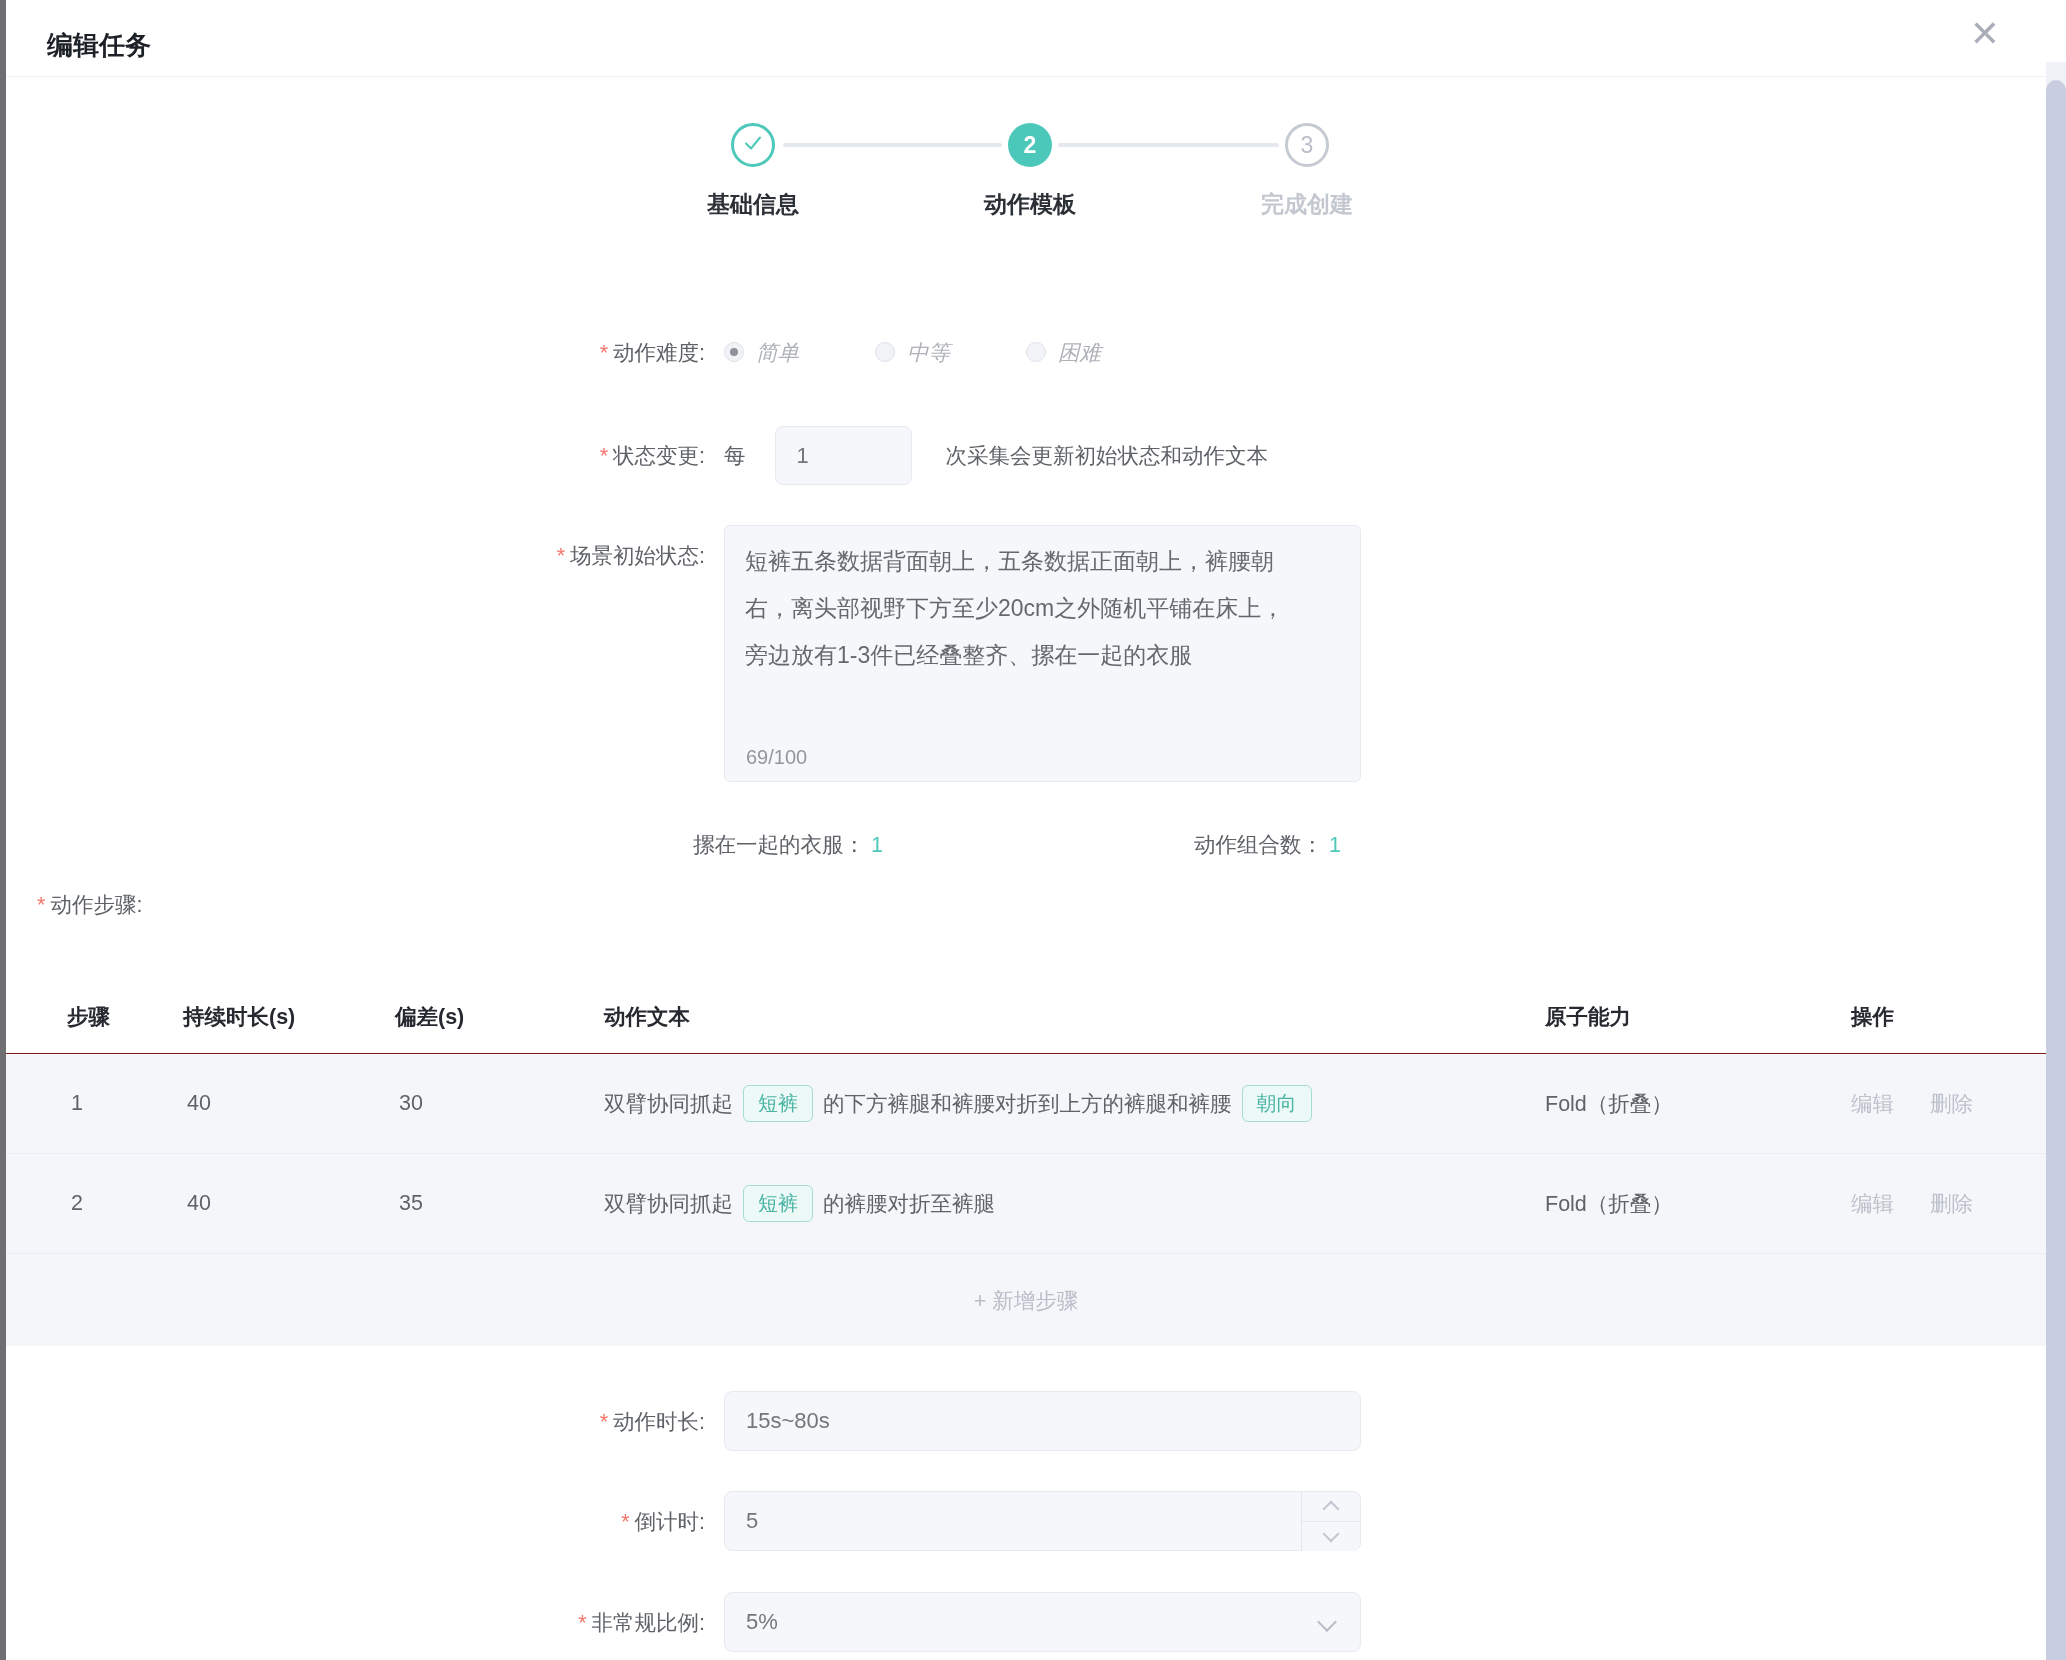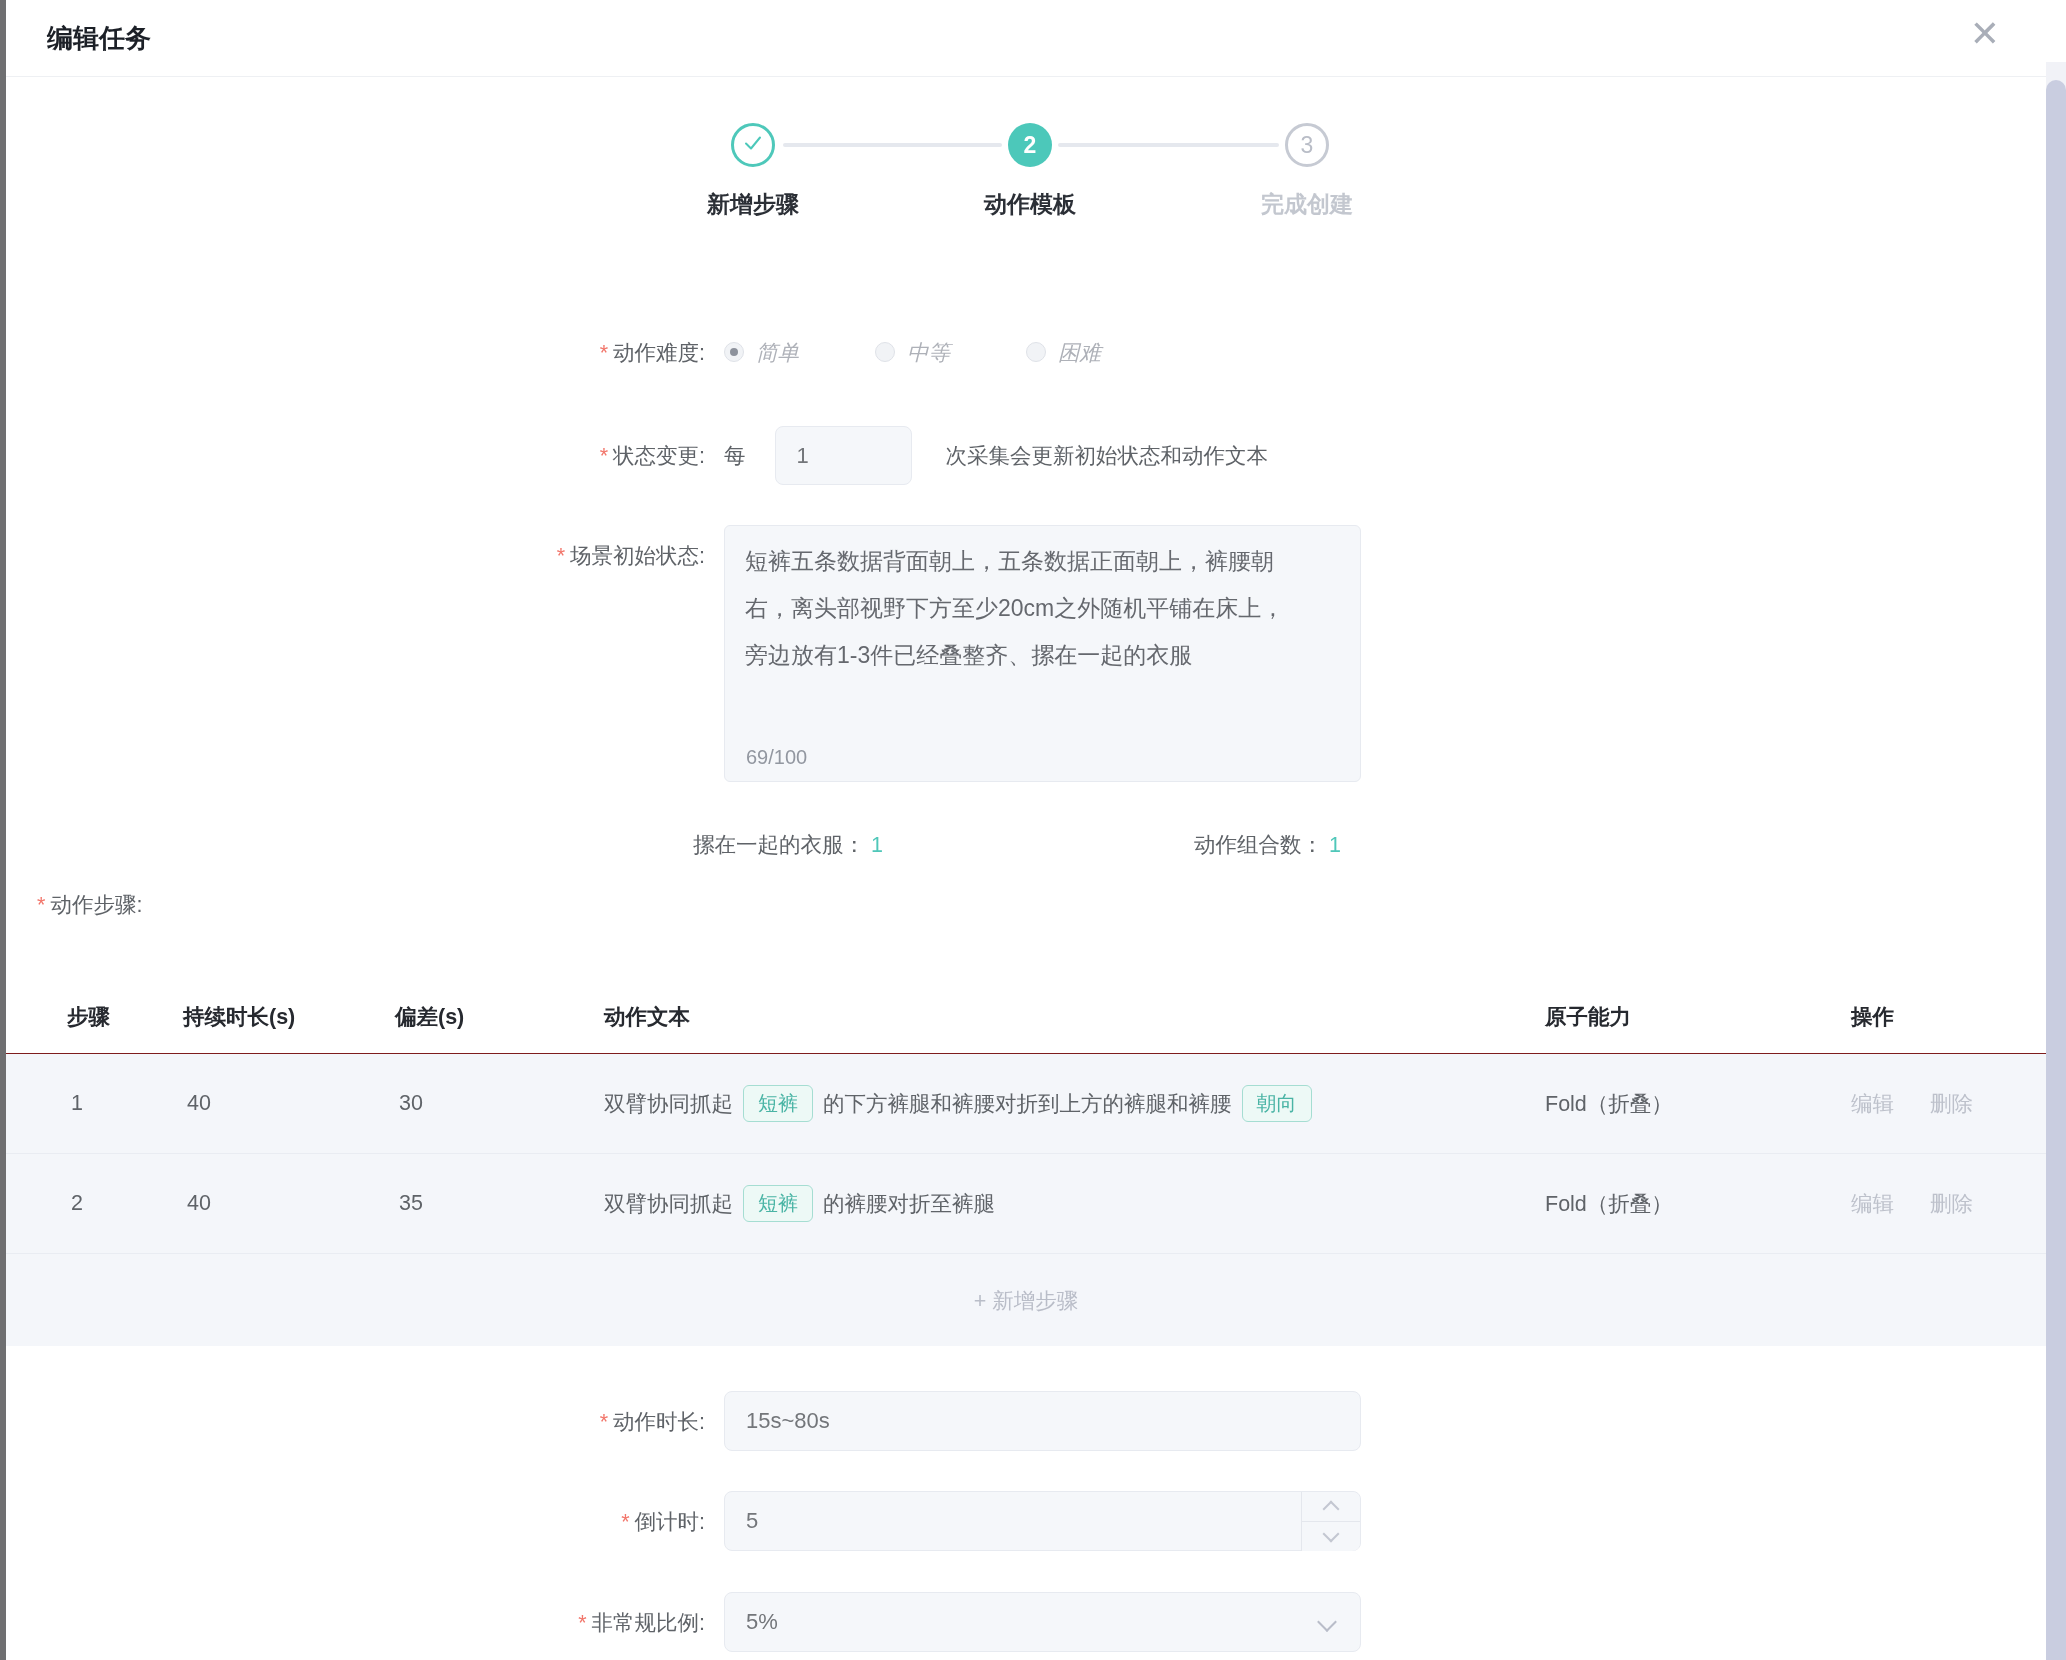--- a/index.html
+++ b/index.html
@@ -4,21 +4,21 @@
 <style>
   html,body{margin:0;padding:0;background:#ffffff;}
   .page{position:relative;width:2066px;height:1660px;background:#ffffff;overflow:hidden;
         font-family:"Liberation Sans","DejaVu Sans",sans-serif;color:#5f6368;}
   
   .backdrop-strip{position:absolute;left:0;top:0;width:6px;height:100%;background:#6f6f71;z-index:40;}
 
   
   .dialog-header{position:absolute;left:6px;top:0;width:2040px;height:76px;background:#fff;
                  border-bottom:1px solid #eef0f3;z-index:5;}
-  .dialog-title{position:absolute;left:41px;top:21px;font-size:26px;font-weight:700;color:#1c2027;}
+  .dialog-title{position:absolute;left:41px;top:28px;font-size:26px;font-weight:700;color:#1c2027;}
   .close-btn{position:absolute;right:46px;top:16px;font-size:36px;line-height:36px;color:#a9aeb8;
              font-weight:300;cursor:pointer;}
 
   
   .step-circle{position:absolute;top:123px;width:44px;height:44px;border-radius:50%;
                box-sizing:border-box;display:flex;align-items:center;justify-content:center;}
   .step-done{left:731px;border:3px solid #4ec8ba;background:#fff;}
   .step-active{left:1008px;background:#4cc8ba;color:#fff;font-size:23px;font-weight:700;}
   .step-pending{left:1285px;border:3px solid #c6cad3;background:#fff;color:#b9bdc7;font-size:23px;}
   .step-line{position:absolute;top:143px;height:4px;background:#e5e8ee;border-radius:2px;}
@@ -128,21 +128,21 @@
         <path d="M5 12.5 L10 17.5 L19 6.5" stroke="#4cc8ba" stroke-width="2" stroke-linecap="round" stroke-linejoin="round"></path>
       </svg>
     </span>
   </div>
   <div class="step-circle step-active">
     <span>2</span>
   </div>
   <div class="step-circle step-pending">
     <span>3</span>
   </div>
-  <div class="step-label sl-1">新增步骤</div>
+  <div class="step-label sl-1">基础信息</div>
   <div class="step-label sl-2">动作模板</div>
   <div class="step-label sl-3">完成创建</div>
 
   <div class="form-row row-difficulty">
     <div class="label-cell"><span class="req">*</span><span>动作难度:</span></div>
     <div class="radio-group">
       <div class="radio-item">
         <span class="radio-circle checked"></span>
         <span class="radio-label">简单</span>
       </div>

